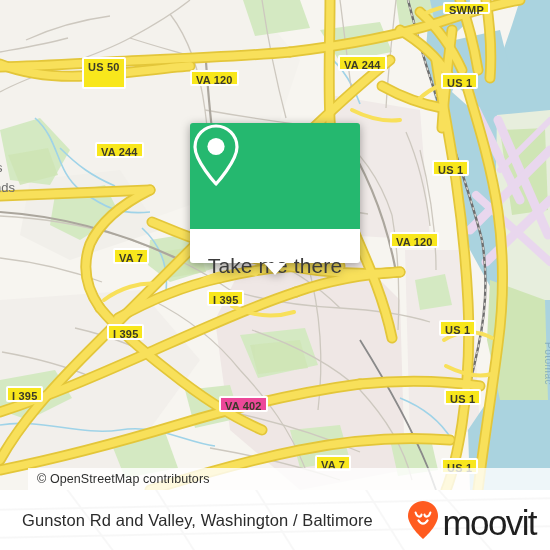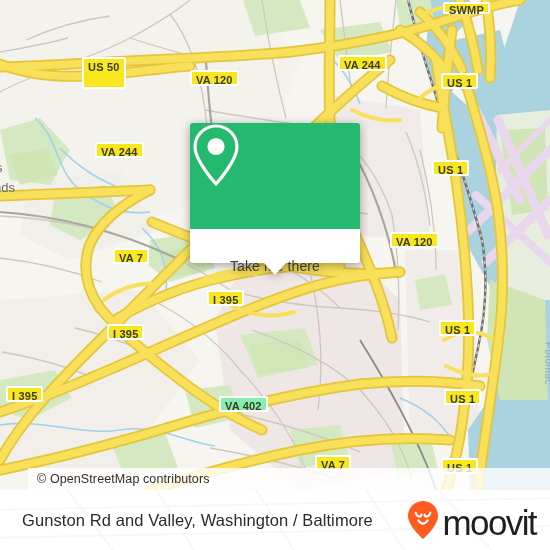--- a/index.html
+++ b/index.html
@@ -30,21 +30,21 @@
     filter:drop-shadow(0 2px 5px rgba(0,0,0,.35));
   }
   #popup-head{
     height:106px;border-radius:3px 3px 0 0;
     display:flex;align-items:center;justify-content:center;
   }
   #popup-foot{
     background:#fff;border-radius:0 0 3px 3px;
     height:34px;display:flex;align-items:center;justify-content:center;
   }
-  #popup-label{font-size:14px;color:#3b3b3b;letter-spacing:.1px;margin-top:40px;}
+  #popup-label{font-size:21px;color:#3b3b3b;letter-spacing:.1px;margin-top:40px;}
   #popup-tail{
     position:absolute;left:50%;top:140px;margin-left:-11px;
     width:0;height:0;
     border-left:11px solid transparent;
     border-right:11px solid transparent;
     border-top:12px solid #fff;
   }
 
   
   #bottombar{
@@ -283,21 +283,21 @@
         <div style="position: absolute; left: 441px; top: 73px; background: rgb(248, 231, 28); border: 2px solid rgb(255, 255, 255); border-radius: 2px; padding: 1px 4px; box-sizing: border-box; font-size: 11px; font-weight: bold; color: rgb(58, 58, 42); line-height: 14px; height: 16px; white-space: nowrap; text-align: center; letter-spacing: 0.2px;"><span>US 1</span></div>
         <div style="position: absolute; left: 443px; top: 2px; background: rgb(248, 231, 28); border: 2px solid rgb(255, 255, 255); border-radius: 2px; padding: 1px 4px; box-sizing: border-box; font-size: 11px; font-weight: bold; color: rgb(58, 58, 42); line-height: 10px; height: 12px; white-space: nowrap; text-align: center; letter-spacing: 0.2px;"><span>SWMP</span></div>
         <div style="position: absolute; left: 95px; top: 142px; background: rgb(248, 231, 28); border: 2px solid rgb(255, 255, 255); border-radius: 2px; padding: 1px 4px; box-sizing: border-box; font-size: 11px; font-weight: bold; color: rgb(58, 58, 42); line-height: 14px; height: 16px; white-space: nowrap; text-align: center; letter-spacing: 0.2px;"><span>VA 244</span></div>
         <div style="position: absolute; left: 432px; top: 160px; background: rgb(248, 231, 28); border: 2px solid rgb(255, 255, 255); border-radius: 2px; padding: 1px 4px; box-sizing: border-box; font-size: 11px; font-weight: bold; color: rgb(58, 58, 42); line-height: 14px; height: 16px; white-space: nowrap; text-align: center; letter-spacing: 0.2px;"><span>US 1</span></div>
         <div style="position: absolute; left: 390px; top: 232px; background: rgb(248, 231, 28); border: 2px solid rgb(255, 255, 255); border-radius: 2px; padding: 1px 4px; box-sizing: border-box; font-size: 11px; font-weight: bold; color: rgb(58, 58, 42); line-height: 14px; height: 16px; white-space: nowrap; text-align: center; letter-spacing: 0.2px;"><span>VA 120</span></div>
         <div style="position: absolute; left: 113px; top: 248px; background: rgb(248, 231, 28); border: 2px solid rgb(255, 255, 255); border-radius: 2px; padding: 1px 4px; box-sizing: border-box; font-size: 11px; font-weight: bold; color: rgb(58, 58, 42); line-height: 14px; height: 16px; white-space: nowrap; text-align: center; letter-spacing: 0.2px;"><span>VA 7</span></div>
         <div style="position: absolute; left: 207px; top: 290px; background: rgb(248, 231, 28); border: 2px solid rgb(255, 255, 255); border-radius: 2px; padding: 1px 4px; box-sizing: border-box; font-size: 11px; font-weight: bold; color: rgb(58, 58, 42); line-height: 14px; height: 16px; white-space: nowrap; text-align: center; letter-spacing: 0.2px;"><span>I 395</span></div>
         <div style="position: absolute; left: 439px; top: 320px; background: rgb(248, 231, 28); border: 2px solid rgb(255, 255, 255); border-radius: 2px; padding: 1px 4px; box-sizing: border-box; font-size: 11px; font-weight: bold; color: rgb(58, 58, 42); line-height: 14px; height: 16px; white-space: nowrap; text-align: center; letter-spacing: 0.2px;"><span>US 1</span></div>
         <div style="position: absolute; left: 107px; top: 324px; background: rgb(248, 231, 28); border: 2px solid rgb(255, 255, 255); border-radius: 2px; padding: 1px 4px; box-sizing: border-box; font-size: 11px; font-weight: bold; color: rgb(58, 58, 42); line-height: 14px; height: 16px; white-space: nowrap; text-align: center; letter-spacing: 0.2px;"><span>I 395</span></div>
         <div style="position: absolute; left: 6px; top: 386px; background: rgb(248, 231, 28); border: 2px solid rgb(255, 255, 255); border-radius: 2px; padding: 1px 4px; box-sizing: border-box; font-size: 11px; font-weight: bold; color: rgb(58, 58, 42); line-height: 14px; height: 16px; white-space: nowrap; text-align: center; letter-spacing: 0.2px;"><span>I 395</span></div>
-        <div style="position: absolute; left: 219px; top: 396px; background: #86efac; border: 2px solid rgb(255, 255, 255); border-radius: 2px; padding: 1px 4px; box-sizing: border-box; font-size: 11px; font-weight: bold; color: rgb(58, 58, 42); line-height: 14px; height: 16px; white-space: nowrap; text-align: center; letter-spacing: 0.2px;"><span>VA 402</span></div>
+        <div style="position: absolute; left: 219px; top: 396px; background: #ec4899; border: 2px solid rgb(255, 255, 255); border-radius: 2px; padding: 1px 4px; box-sizing: border-box; font-size: 11px; font-weight: bold; color: rgb(58, 58, 42); line-height: 14px; height: 16px; white-space: nowrap; text-align: center; letter-spacing: 0.2px;"><span>VA 402</span></div>
         <div style="position: absolute; left: 444px; top: 389px; background: rgb(248, 231, 28); border: 2px solid rgb(255, 255, 255); border-radius: 2px; padding: 1px 4px; box-sizing: border-box; font-size: 11px; font-weight: bold; color: rgb(58, 58, 42); line-height: 14px; height: 16px; white-space: nowrap; text-align: center; letter-spacing: 0.2px;"><span>US 1</span></div>
         <div style="position: absolute; left: 315px; top: 455px; background: rgb(248, 231, 28); border: 2px solid rgb(255, 255, 255); border-radius: 2px; padding: 1px 4px; box-sizing: border-box; font-size: 11px; font-weight: bold; color: rgb(58, 58, 42); line-height: 14px; height: 16px; white-space: nowrap; text-align: center; letter-spacing: 0.2px;"><span>VA 7</span></div>
         <div style="position: absolute; left: 441px; top: 458px; background: rgb(248, 231, 28); border: 2px solid rgb(255, 255, 255); border-radius: 2px; padding: 1px 4px; box-sizing: border-box; font-size: 11px; font-weight: bold; color: rgb(58, 58, 42); line-height: 14px; height: 16px; white-space: nowrap; text-align: center; letter-spacing: 0.2px;"><span>US 1</span></div>
       </div>
 
     <div id="attribution">© OpenStreetMap contributors</div>
 
     <div id="popup">
       <div id="popup-head" style="background: rgb(37, 184, 111);">
         <svg width="52" height="64" viewBox="0 0 52 64">

